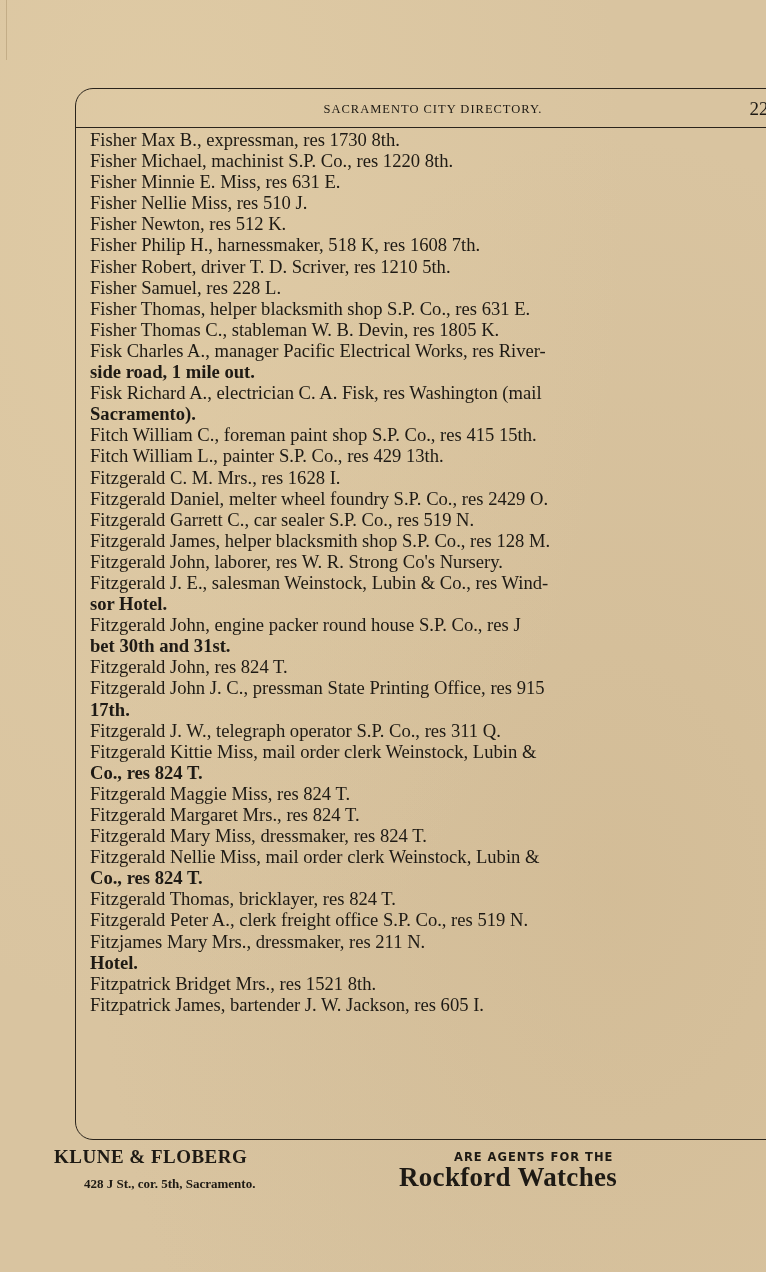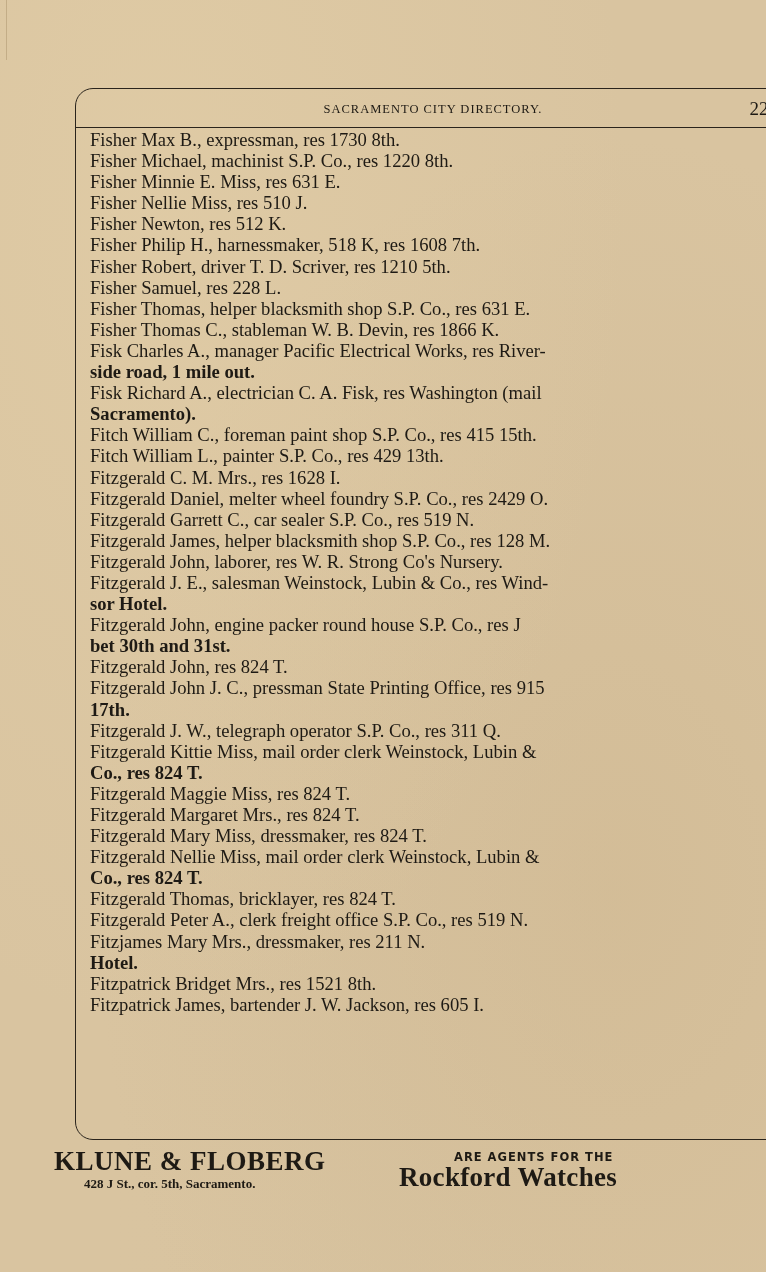--- a/index.html
+++ b/index.html
@@ -79,21 +79,21 @@
       position: absolute;
       left: 54px;
       top: 1142px;
       width: 650px;
       height: 50px;
     }
     .firm-name {
       position: absolute;
       left: 0;
       top: 4px;
-      font-size: 27px;
+      font-size: 19px;
       font-weight: bold;
       letter-spacing: 0.5px;
     }
     .firm-address {
       position: absolute;
       left: 30px;
       top: 34px;
       font-size: 13px;
       font-weight: bold;
     }
@@ -137,21 +137,21 @@
   <div class="entries" id="entries">
       <div class="entry"><span>Fisher Max B., expressman, res 1730 8th.</span></div>
       <div class="entry"><span>Fisher Michael, machinist S.P. Co., res 1220 8th.</span></div>
       <div class="entry"><span>Fisher Minnie E. Miss, res 631 E.</span></div>
       <div class="entry"><span>Fisher Nellie Miss, res 510 J.</span></div>
       <div class="entry"><span>Fisher Newton, res 512 K.</span></div>
       <div class="entry"><span>Fisher Philip H., harnessmaker, 518 K, res 1608 7th.</span></div>
       <div class="entry"><span>Fisher Robert, driver T. D. Scriver, res 1210 5th.</span></div>
       <div class="entry"><span>Fisher Samuel, res 228 L.</span></div>
       <div class="entry"><span>Fisher Thomas, helper blacksmith shop S.P. Co., res 631 E.</span></div>
-      <div class="entry"><span>Fisher Thomas C., stableman W. B. Devin, res 1866 K.</span></div>
+      <div class="entry"><span>Fisher Thomas C., stableman W. B. Devin, res 1805 K.</span></div>
       <div class="entry"><span>Fisk Charles A., manager Pacific Electrical Works, res River-</span><span class="cont">side road, 1 mile out.</span></div>
       <div class="entry"><span>Fisk Richard A., electrician C. A. Fisk, res Washington (mail</span><span class="cont">Sacramento).</span></div>
       <div class="entry"><span>Fitch William C., foreman paint shop S.P. Co., res 415 15th.</span></div>
       <div class="entry"><span>Fitch William L., painter S.P. Co., res 429 13th.</span></div>
       <div class="entry"><span>Fitzgerald C. M. Mrs., res 1628 I.</span></div>
       <div class="entry"><span>Fitzgerald Daniel, melter wheel foundry S.P. Co., res 2429 O.</span></div>
       <div class="entry"><span>Fitzgerald Garrett C., car sealer S.P. Co., res 519 N.</span></div>
       <div class="entry"><span>Fitzgerald James, helper blacksmith shop S.P. Co., res 128 M.</span></div>
       <div class="entry"><span>Fitzgerald John, laborer, res W. R. Strong Co's Nursery.</span></div>
       <div class="entry"><span>Fitzgerald J. E., salesman Weinstock, Lubin &amp; Co., res Wind-</span><span class="cont">sor Hotel.</span></div>

